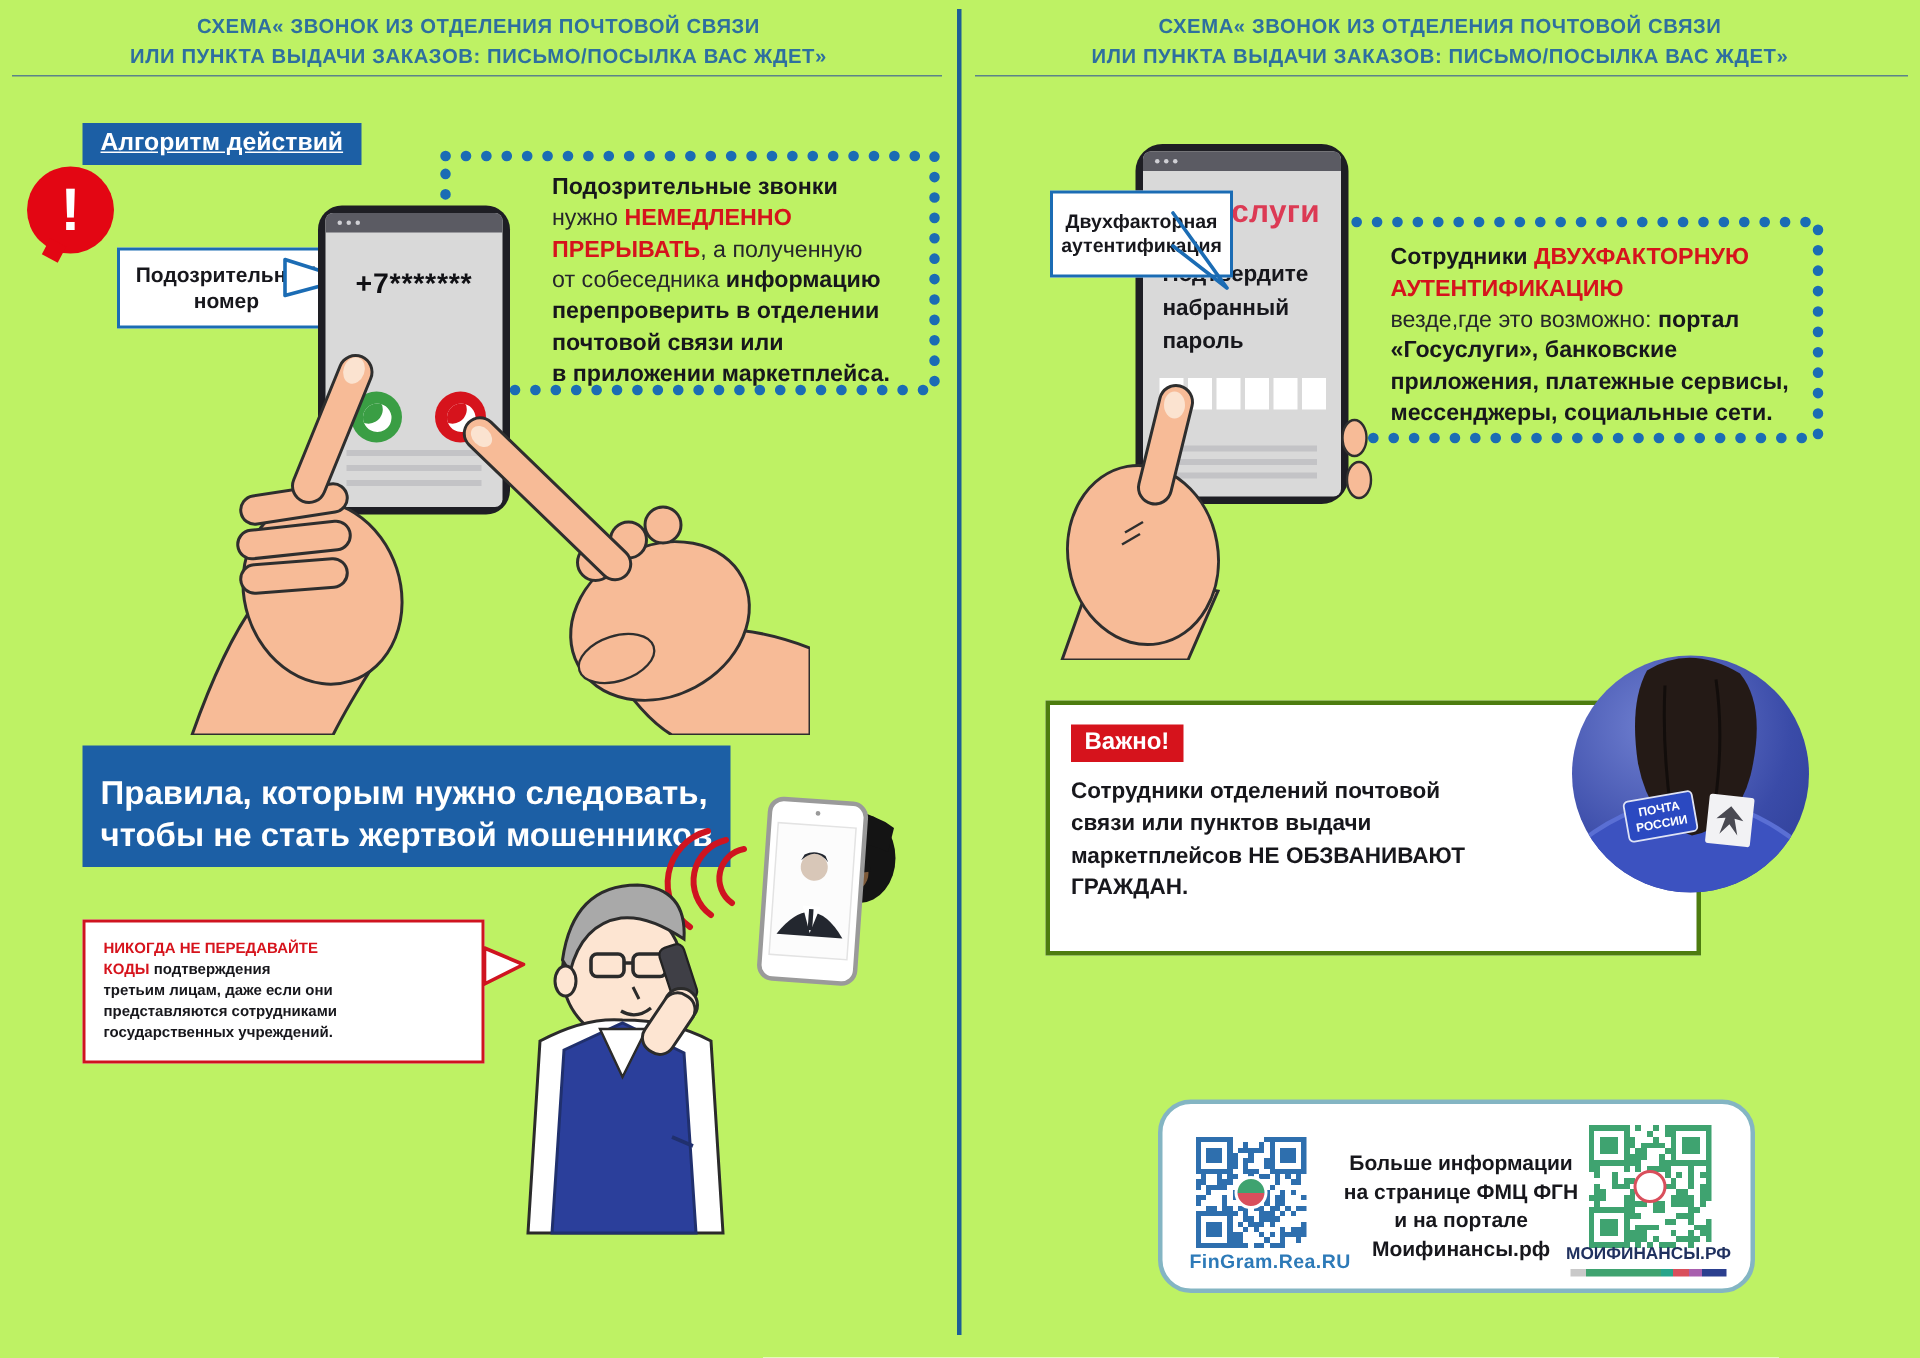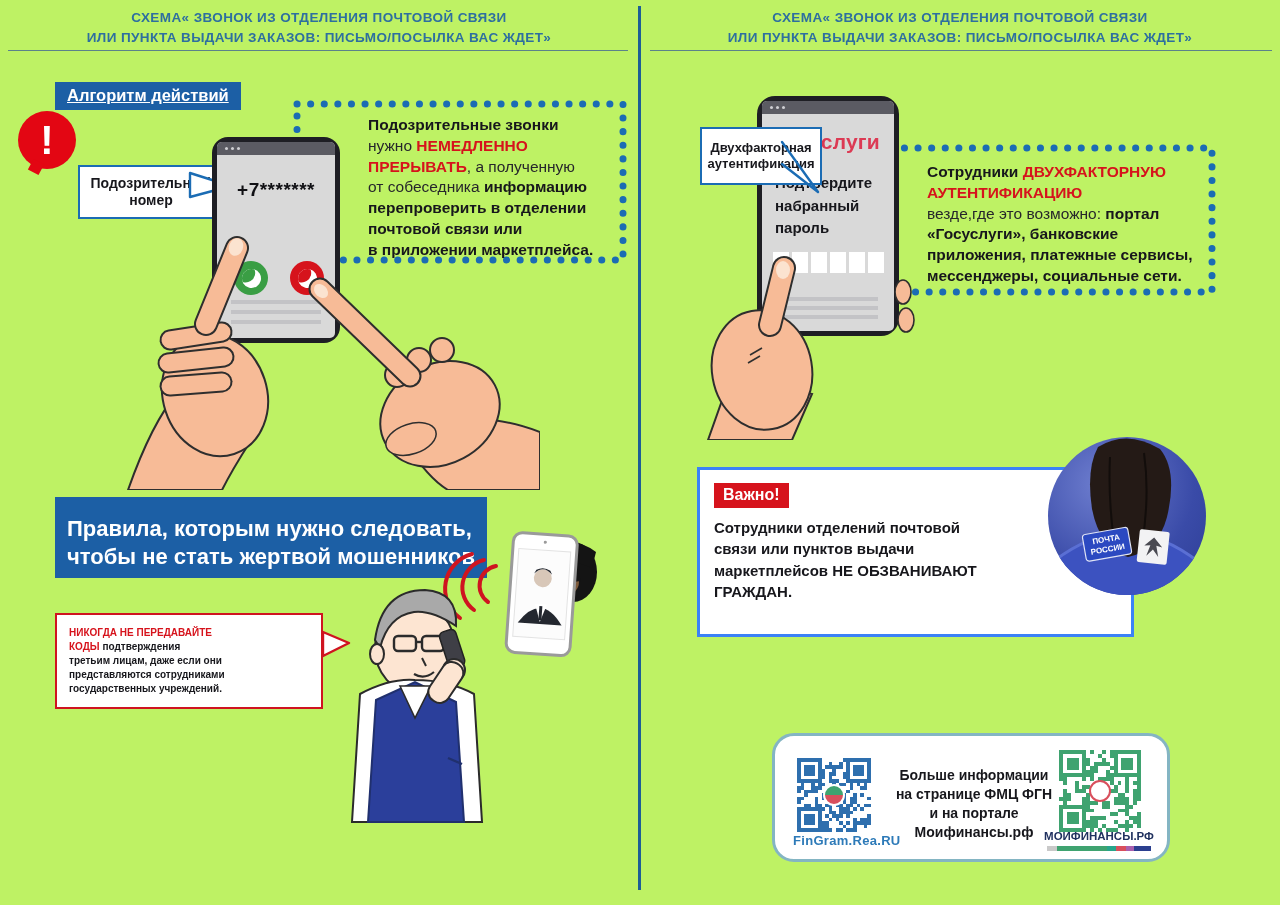--- a/index.html
+++ b/index.html
@@ -54,21 +54,21 @@
   
   .gos-logo{margin-top:16px;text-align:center;font-size:21px;font-weight:700;letter-spacing:.2px;}
   .gos-b{color:#0d63a9;} .gos-r{color:#dc3a54;}
   .confirm{margin:18px 0 0 13px;font-size:15px;font-weight:600;line-height:1.5;color:#17171c;}
   .cells{display:flex;gap:3px;justify-content:center;margin-top:12px;}
   .cells div{width:16px;height:21px;background:#fff;}
 
   
   .redbox{background:#fff;border:2.5px solid #cf1420;box-sizing:border-box;padding:11px 12px;
           font-size:10px;line-height:1.4;}
-  .impbox{background:#fff;border:3px solid #3b82f6;box-sizing:border-box;}
+  .impbox{background:#fff;border:3px solid #4d7c0f;box-sizing:border-box;}
   .impbadge{position:absolute;left:14px;top:13px;background:var(--red);color:#fff;font-weight:700;
             font-size:16px;padding:3px 9px 4px;}
   .imptext{position:absolute;left:14px;top:47px;width:320px;font-weight:700;font-size:15px;line-height:1.42;}
 
   
   .photo{left:1048px;top:437px;width:158px;height:158px;border-radius:50%;overflow:hidden;
          background:radial-gradient(circle at 35% 30%, #6f7fd0, #3a4ba8 60%, #2c3c94);}
 
   
   .panel{left:772px;top:733px;width:398px;height:129px;background:#fff;border:3px solid var(--panelBorder);

